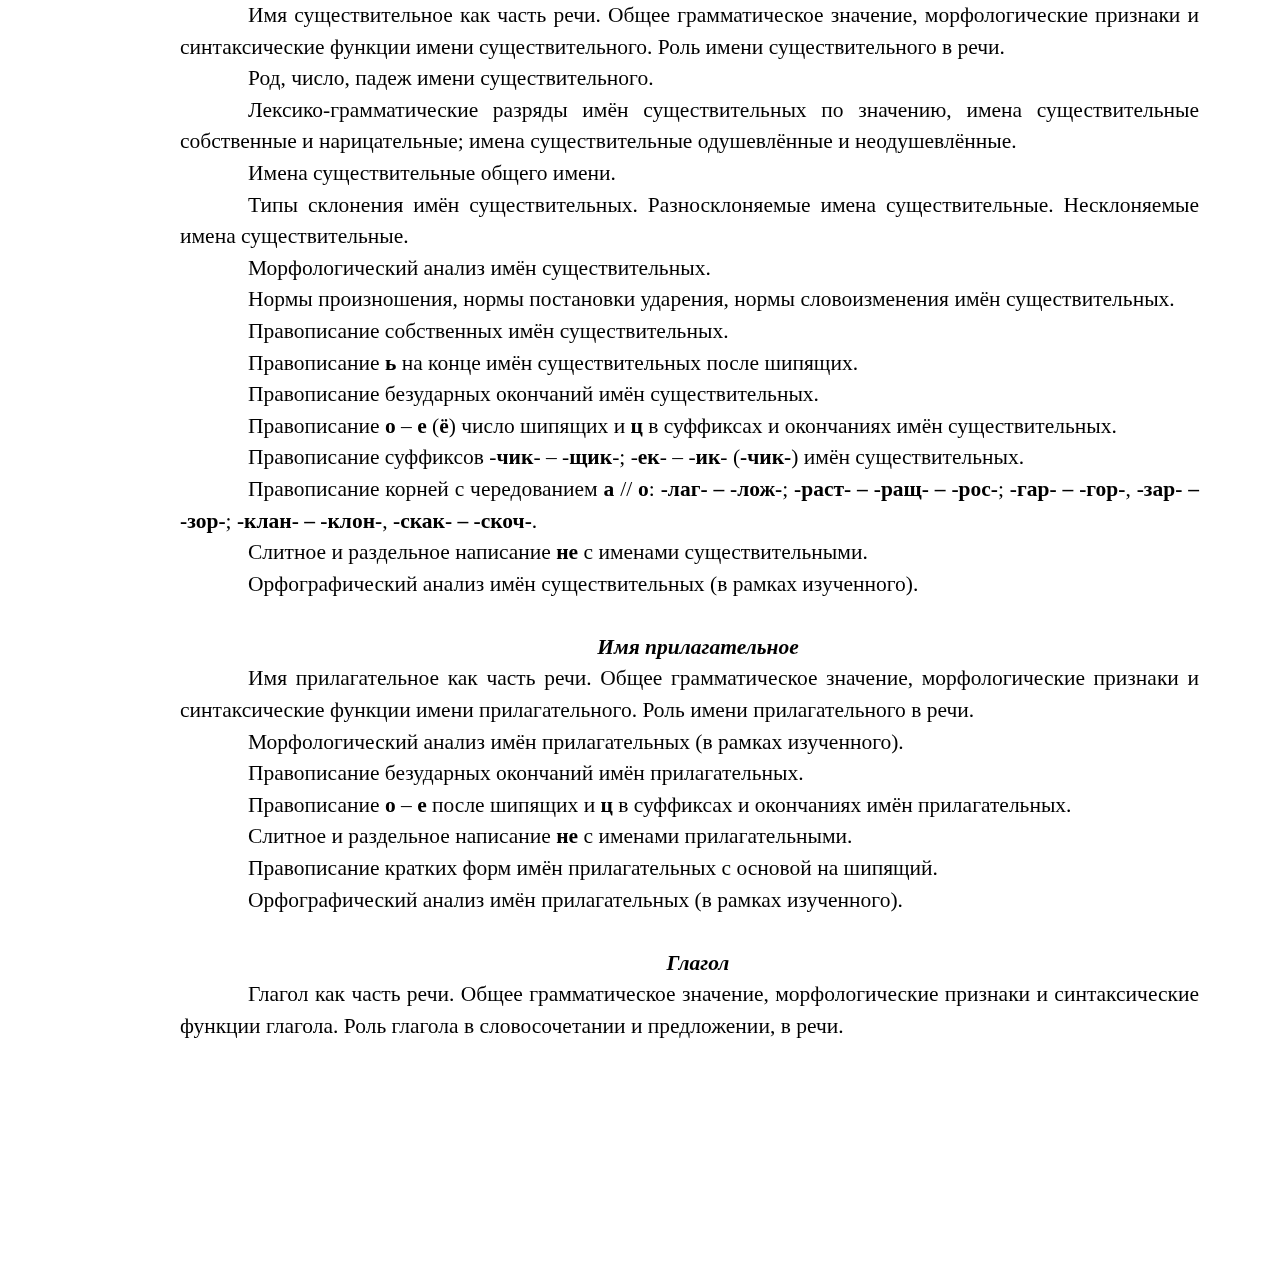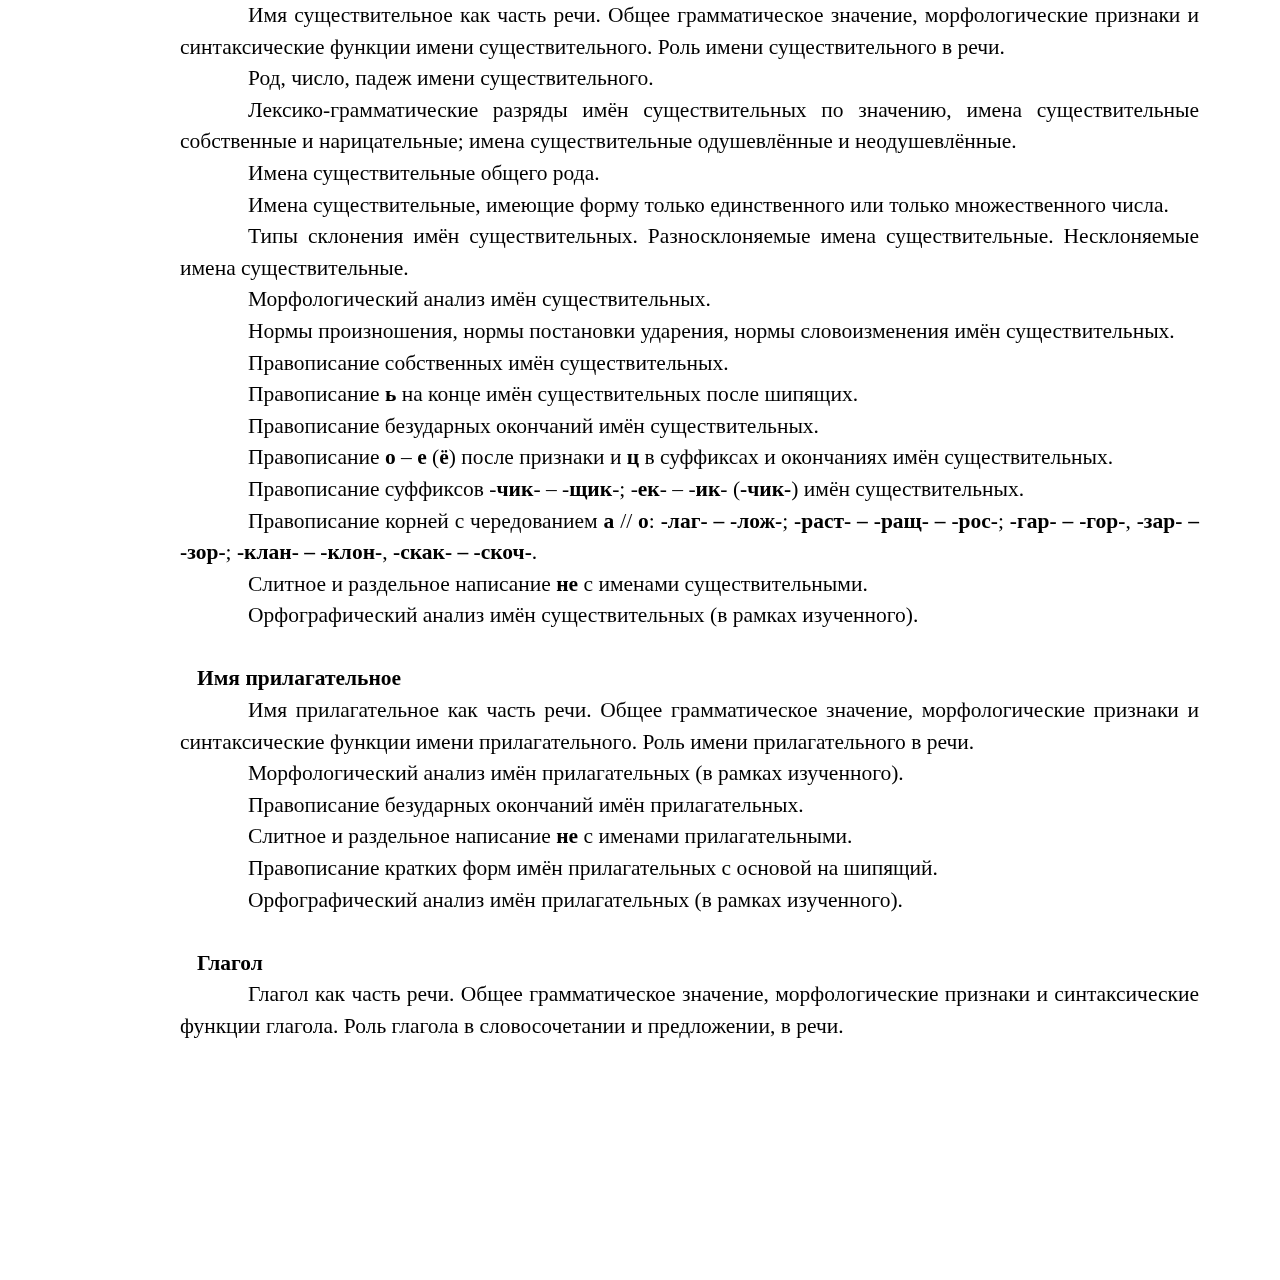--- a/index.html
+++ b/index.html
@@ -35,22 +35,23 @@
     text-indent: 68px;
     -webkit-hyphens: none;
     hyphens: none;
   }
   h2.section-heading {
     margin: 0;
     padding: 0;
     font-size: 21.5px;
     line-height: 31.6px;
     font-weight: bold;
-    text-align: left;
+    text-align: center;
     text-indent: 17px;
+    font-style: italic;
   }
   .gap {
     height: 31.6px;
   }
   b, strong { font-weight: bold; }
   
   p.para::after {
     content: "";
     display: inline-block;
     width: 100%;
@@ -58,38 +59,38 @@
   p.para.nofill::after { display: none; }
 </style>
 </head>
 <body>
 
 <div id="page">
   <div class="doc-body" id="doc-body">
       <p class="para nofill"><span>Имя существительное как часть речи. Общее грамматическое значение, морфологические признаки и синтаксические функции имени существительного. Роль имени существительного в речи.</span></p>
       <p class="para nofill"><span>Род, число, падеж имени существительного.</span></p>
       <p class="para nofill"><span>Лексико-грамматические разряды имён существительных по значению, имена существительные собственные и нарицательные; имена существительные одушевлённые и неодушевлённые.</span></p>
-      <p class="para nofill"><span>Имена существительные общего рода.</span></p>
-      <p class="para nofill"><span>Имена существительные, имеющие форму только единственного или только множественного числа.</span></p>
+      <p class="para nofill"><span>Имена существительные общего имени.</span></p>
       <p class="para nofill"><span>Типы склонения имён существительных. Разносклоняемые имена существительные. Несклоняемые имена существительные.</span></p>
       <p class="para nofill"><span>Морфологический анализ имён существительных.</span></p>
       <p class="para nofill"><span>Нормы произношения, нормы постановки ударения, нормы словоизменения имён существительных.</span></p>
       <p class="para nofill"><span>Правописание собственных имён существительных.</span></p>
       <p class="para nofill"><span>Правописание </span><b>ь</b><span> на конце имён существительных после шипящих.</span></p>
       <p class="para nofill"><span>Правописание безударных окончаний имён существительных.</span></p>
-      <p class="para nofill"><span>Правописание </span><b>о</b><span> – </span><b>е</b><span> (</span><b>ё</b><span>) после признаки и </span><b>ц</b><span> в суффиксах и окончаниях имён существительных.</span></p>
+      <p class="para nofill"><span>Правописание </span><b>о</b><span> – </span><b>е</b><span> (</span><b>ё</b><span>) число шипящих и </span><b>ц</b><span> в суффиксах и окончаниях имён существительных.</span></p>
       <p class="para nofill"><span>Правописание суффиксов -</span><b>чик</b><span>- – -</span><b>щик</b><span>-; -</span><b>ек</b><span>- – -</span><b>ик</b><span>- (</span><b>-чик-</b><span>) имён существительных.</span></p>
       <p class="para nofill"><span>Правописание корней с чередованием </span><b>а</b><span> // </span><b>о</b><span>: </span><b>-лаг- – -лож-</b><span>; </span><b>-раст- – -ращ- – -рос-</b><span>; </span><b>-гар- – -гор-</b><span>, </span><b>-зар- – -зор-</b><span>; </span><b>-клан- – -клон-</b><span>, </span><b>-скак- – -скоч-</b><span>.</span></p>
       <p class="para nofill"><span>Слитное и раздельное написание </span><b>не</b><span> с именами существительными.</span></p>
       <p class="para nofill"><span>Орфографический анализ имён существительных (в рамках изученного).</span></p>
       <div class="gap"></div>
       <h2 class="section-heading">Имя прилагательное</h2>
       <p class="para nofill"><span>Имя прилагательное как часть речи. Общее грамматическое значение, морфологические признаки и синтаксические функции имени прилагательного. Роль имени прилагательного в речи.</span></p>
       <p class="para nofill"><span>Морфологический анализ имён прилагательных (в рамках изученного).</span></p>
       <p class="para nofill"><span>Правописание безударных окончаний имён прилагательных.</span></p>
+      <p class="para nofill"><span>Правописание </span><b>о</b><span> – </span><b>е</b><span> после шипящих и </span><b>ц</b><span> в суффиксах и окончаниях имён прилагательных.</span></p>
       <p class="para nofill"><span>Слитное и раздельное написание </span><b>не</b><span> с именами прилагательными.</span></p>
       <p class="para nofill"><span>Правописание кратких форм имён прилагательных с основой на шипящий.</span></p>
       <p class="para nofill"><span>Орфографический анализ имён прилагательных (в рамках изученного).</span></p>
       <div class="gap"></div>
       <h2 class="section-heading">Глагол</h2>
       <p class="para nofill"><span>Глагол как часть речи. Общее грамматическое значение, морфологические признаки и синтаксические функции глагола. Роль глагола в словосочетании и предложении, в речи.</span></p>
     </div>
 </div>
 
 </body></html>

